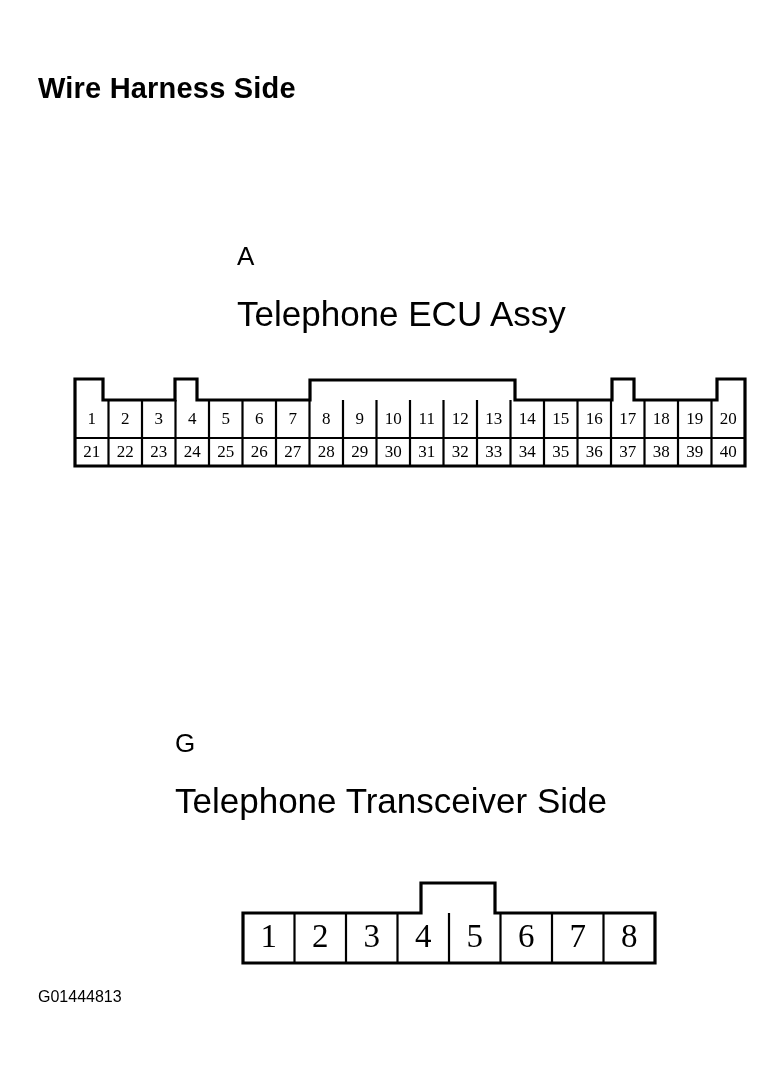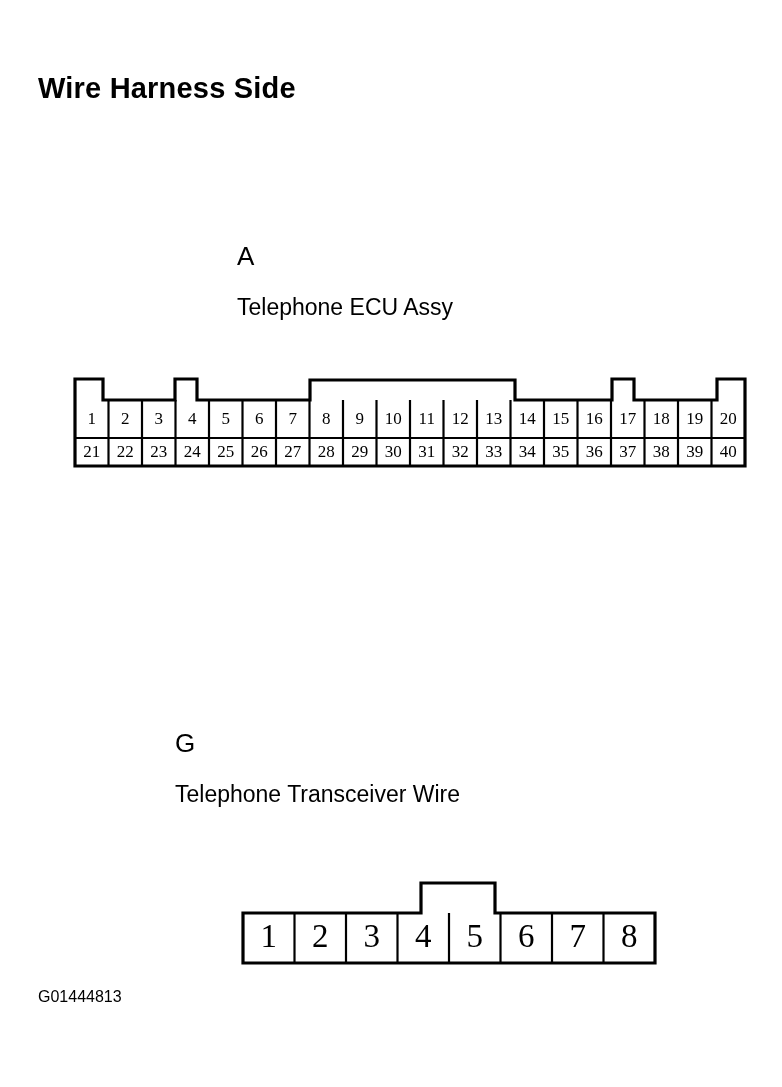--- a/index.html
+++ b/index.html
@@ -39,21 +39,21 @@
   .conn-caption {
     position: absolute;
     white-space: nowrap;
     font-weight: normal;
   }
   .conn-code {
     font-size: 26px;
     line-height: 1;
   }
   .conn-name {
-    font-size: 23px;
+    font-size: 35px;
     line-height: 1;
   }
 
   
   #caption-a        { left: 237px; top: 243px; }
   #caption-a .conn-name { position: absolute; left: 0px; top: 53px; }
   #caption-g        { left: 175px; top: 730px; }
   #caption-g .conn-name { position: absolute; left: 0px; top: 53px; }
 
   
@@ -163,21 +163,21 @@
         <text class="pin-label small" x="534.3" y="87.0">36</text>
         <text class="pin-label small" x="567.8" y="87.0">37</text>
         <text class="pin-label small" x="601.3" y="87.0">38</text>
         <text class="pin-label small" x="634.8" y="87.0">39</text>
         <text class="pin-label small" x="668.3" y="87.0">40</text>
       </svg>
   </div>
 
   <div class="conn-caption" id="caption-g">
     <div class="conn-code">G</div>
-    <div class="conn-name">Telephone Transceiver Wire</div>
+    <div class="conn-name">Telephone Transceiver Side</div>
   </div>
 
   <div class="conn-figure" id="figure-g">
     <svg class="conn-svg" id="svg-g" width="450" height="105" viewBox="0 0 450 105">
         <path class="shell" d="M 15.0 91.0 L 15.0 41.0 L 193.0 41.0 L 193.0 11.0 L 267.0 11.0 L 267.0 41.0 L 427.0 41.0 L 427.0 91.0 Z"></path>
         <line class="divider" x1="66.5" y1="41" x2="66.5" y2="91"></line>
         <line class="divider" x1="118.0" y1="41" x2="118.0" y2="91"></line>
         <line class="divider" x1="169.5" y1="41" x2="169.5" y2="91"></line>
         <line class="divider" x1="221.0" y1="41" x2="221.0" y2="91"></line>
         <line class="divider" x1="272.5" y1="41" x2="272.5" y2="91"></line>

